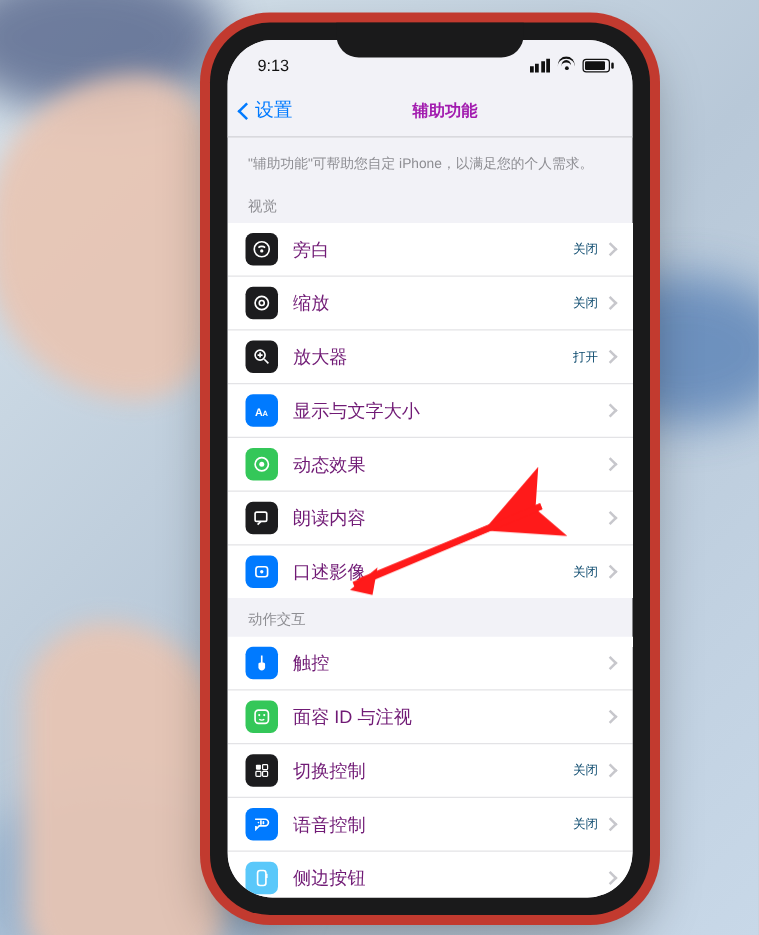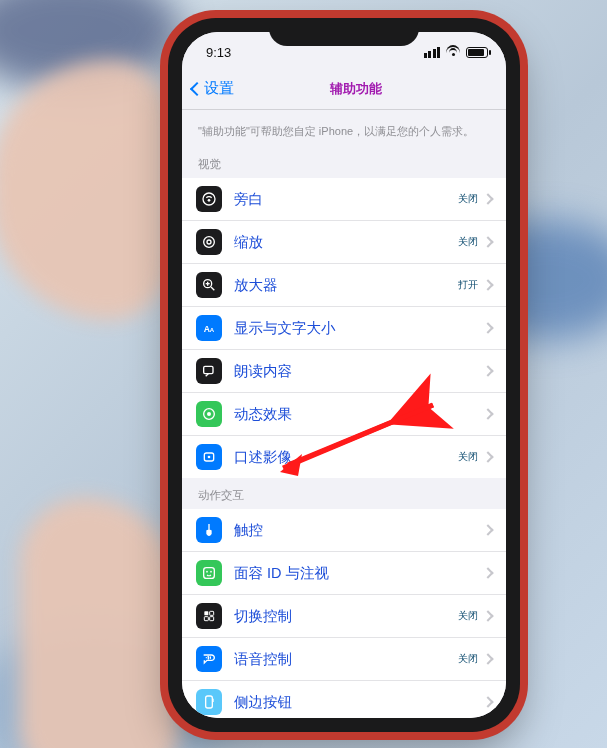--- a/index.html
+++ b/index.html
@@ -110,21 +110,21 @@
     position:relative;
   }
   .group .row:first-child { border-top:none; }
   .icon {
     width:26px;height:26px;border-radius:6px;
     display:flex;align-items:center;justify-content:center;
     margin-right:12px;
     flex-shrink:0;
   }
   .icon svg { width:16px;height:16px; fill:#fff; }
-  .label { flex:1; font-size:14.5px; color:#1d4ed8; }
+  .label { flex:1; font-size:14.5px; color:#701a75; }
   .value { font-size:10px; color:#0c4a6e; margin-right:6px;}
   .chev-right { width:8px;height:8px;border-top:2px solid #c7c7cc;border-right:2px solid #c7c7cc;transform:rotate(45deg);}
 
   
   .ic-black{background:#1c1c1e}
   .ic-blue{background:#007aff}
   .ic-green{background:#34c759}
   .ic-teal{background:#5ac8fa}
 
   
@@ -232,38 +232,38 @@
             <svg viewBox="0 0 24 24">
                 <text x="4" y="18" font-size="13" font-weight="700" fill="#fff">A</text>
                 <text x="13" y="18" font-size="9" font-weight="700" fill="#fff">A</text>
               </svg>
           </span>
           <span class="label">显示与文字大小</span>
           <span class="chev-right"></span>
         </div>
 
         <div class="row">
+          <span class="icon ic-green">
+            <svg viewBox="0 0 24 24">
+                <circle cx="12" cy="12" r="8" fill="none" stroke="#fff" stroke-width="2"></circle>
+                <circle cx="12" cy="12" r="3" fill="#fff"></circle>
+              </svg>
+          </span>
+          <span class="label">动态效果</span>
+          <span class="chev-right"></span>
+        </div>
+
+        <div class="row">
           <span class="icon ic-black">
             <svg viewBox="0 0 24 24">
                 <rect x="4" y="5" width="14" height="11" rx="2" fill="none" stroke="#fff" stroke-width="2"></rect>
                 <path d="M7 20l4-4" stroke="#fff" stroke-width="2"></path>
               </svg>
           </span>
           <span class="label">朗读内容</span>
-          <span class="chev-right"></span>
-        </div>
-
-        <div class="row">
-          <span class="icon ic-green">
-            <svg viewBox="0 0 24 24">
-                <circle cx="12" cy="12" r="8" fill="none" stroke="#fff" stroke-width="2"></circle>
-                <circle cx="12" cy="12" r="3" fill="#fff"></circle>
-              </svg>
-          </span>
-          <span class="label">动态效果</span>
           <span class="chev-right"></span>
         </div>
 
         <div class="row">
           <span class="icon ic-blue">
             <svg viewBox="0 0 24 24">
                 <rect x="5" y="6" width="14" height="12" rx="3" fill="none" stroke="#fff" stroke-width="2"></rect>
                 <circle cx="12" cy="12" r="2" fill="#fff"></circle>
               </svg>
           </span>

